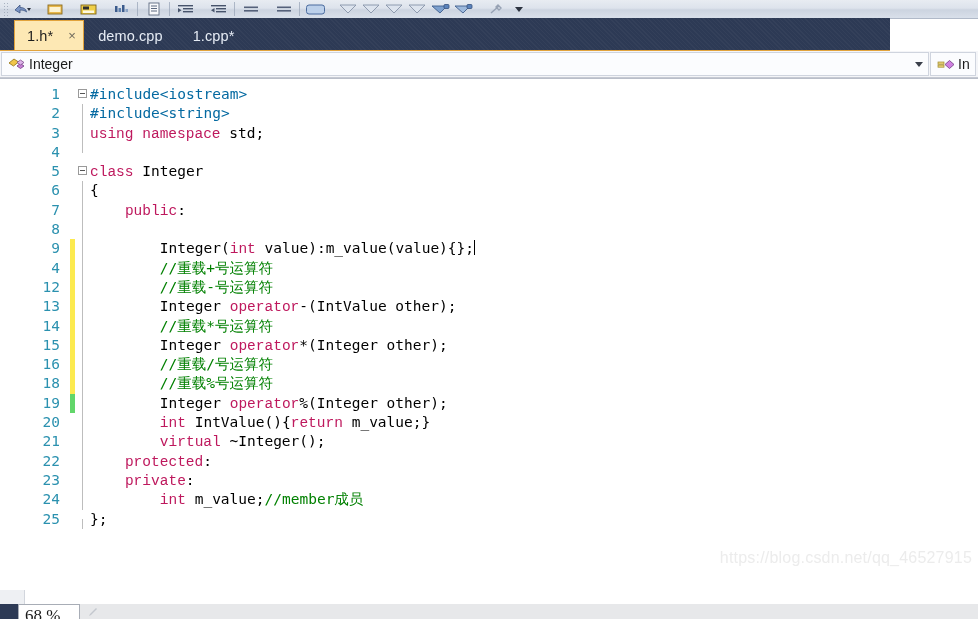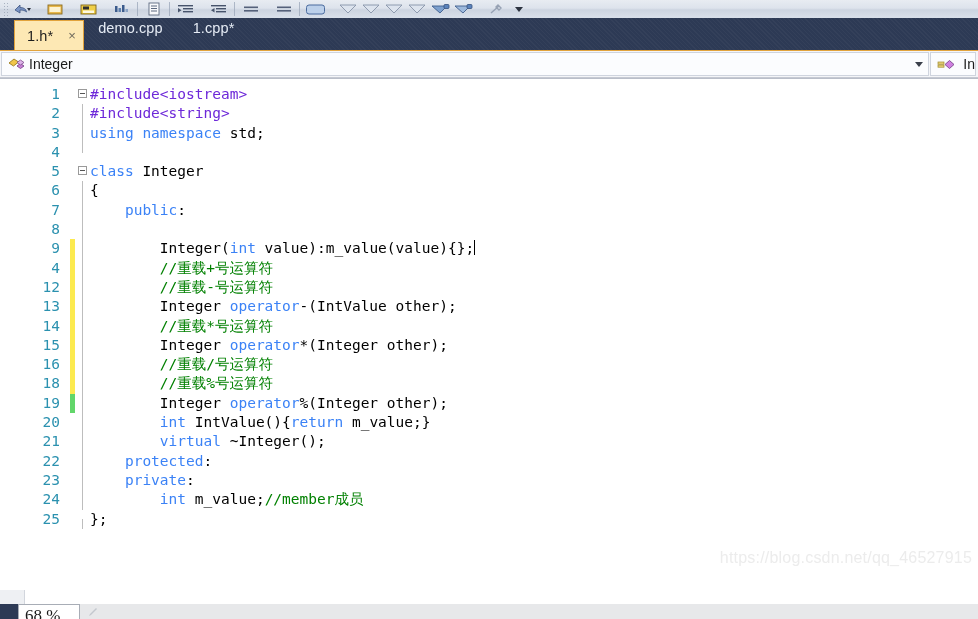--- a/index.html
+++ b/index.html
@@ -63,21 +63,21 @@
     border-left: 4px solid transparent;
     border-right: 4px solid transparent;
     border-top: 5px solid #2c3340;
   }
   .ico-svg { display: block; }
 
   
   .tabbar {
     position: absolute;
     top: 18px; left: 0;
-    width: 978px; height: 32px;
+    width: 890px; height: 32px;
     background: #2d3a55;
     background-image:
       repeating-linear-gradient(45deg, rgba(255,255,255,.030) 0 1px, transparent 1px 3px);
     border-bottom: 1px solid #e2a33c;
     display: flex;
     align-items: flex-end;
     overflow: hidden;
   }
   .tab {
     height: 27px;
@@ -102,21 +102,21 @@
   .tab-close {
     margin-left: 12px;
     width: 14px; height: 14px;
     display: inline-flex;
     align-items: center;
     justify-content: center;
     color: #6f6a5c;
     font-size: 13px;
     line-height: 1;
   }
-  .tab.inactive { padding: 0 16px 8px 14px; height: 28px; }
+  .tab.inactive { padding: 0 16px 0 14px; height: 28px; }
   .tab-gap { width: 14px; height: 1px; }
 
   
   .navbar {
     position: absolute;
     top: 51px; left: 0;
     width: 978px; height: 26px;
     background: #f4f5f8;
     display: flex;
     align-items: stretch;
@@ -125,21 +125,21 @@
   .nav-combo {
     position: relative;
     display: flex;
     align-items: center;
     background: #fbfcfe;
     border: 1px solid #cfd4de;
     margin: 1px 0 1px 1px;
     box-sizing: border-box;
   }
   .nav-combo.left { width: 928px; }
-  .nav-combo.right { width: 46px; text-align: right; }
+  .nav-combo.right { width: 46px; }
   .nav-ico {
     width: 20px; height: 16px;
     margin: 0 2px 0 5px;
     display: inline-flex;
     align-items: center;
     justify-content: center;
     flex: 0 0 auto;
   }
   .nav-text {
     font-size: 14px;
@@ -244,22 +244,22 @@
 
   .code {
     position: absolute;
     left: 90px;
     top: 0;
     white-space: pre;
     font-family: "DejaVu Sans Mono", "Liberation Mono", monospace;
     font-size: 14.5px;
     color: #000000;
   }
-  .kw  { color: #3b82f6; }
-  .pp  { color: #6d28d9; }
+  .kw  { color: #be185d; font-family: Liberation Mono, monospace; }
+  .pp  { color: #0369a1; }
   .cmt { color: #008000; }
   .plain { color: #000000; }
 
   .caret {
     display: inline-block;
     width: 1px;
     height: 15px;
     background: #000;
     vertical-align: -2px;
   }

